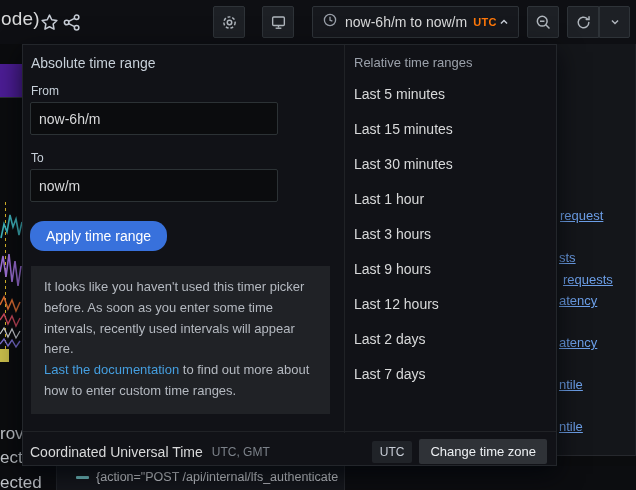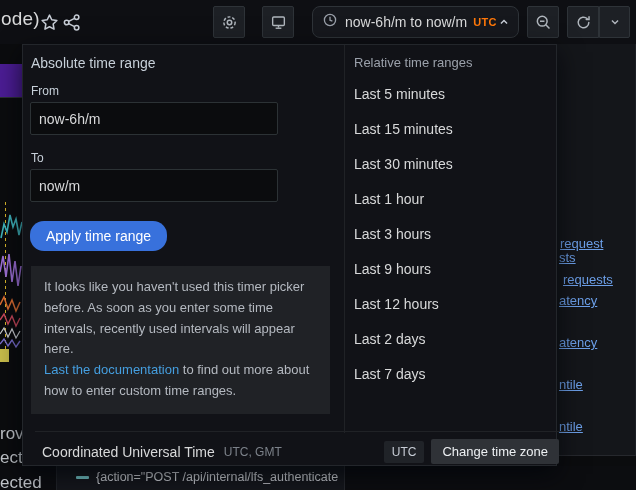--- a/index.html
+++ b/index.html
@@ -15,21 +15,21 @@
   .tb-icon { position:absolute; top:13px; width:19px; height:19px; cursor:pointer; }
   .tb-icon svg { display:block; }
   .tb-btn {
     position:absolute; top:6px; height:32px; width:32px; background:#1d2025;
     border:1px solid #2e3338; border-radius:2px; display:flex; align-items:center;
     justify-content:center; cursor:pointer;
   }
   .tb-btn svg { display:block; }
   .tp-btn {
     position:absolute; top:6px; left:312px; height:32px; width:207px; background:#16181d;
-    border:1px solid #2e3338; border-radius:8px; display:flex; align-items:center;
+    border:1px solid #2e3338; border-radius:2px; display:flex; align-items:center;
     padding:0 9px; cursor:pointer;
   }
   .tp-range { color:#d8d9da; font-size:14px; margin-left:7px; white-space:nowrap; }
   .tp-utc { color:#ff780a; font-size:11px; font-weight:bold; margin-left:6px; letter-spacing:.3px; }
   .tp-chev { margin-left:auto; display:flex; }
   
   .bg-var {
     position:absolute; left:0; top:64px; width:16px; height:34px; background:#4c1d95;
     border-right:1px solid #2c3235; border-bottom:1px solid #2c3235;
     color:#c3c7cc; font-size:12px; padding-top:11px;padding-left:42px;
@@ -67,21 +67,21 @@
     position:absolute; left:8px; top:221px; width:299px; height:148px;
     background:#202226; padding:11px 13px; color:#b4b9c0; font-size:13px; line-height:1.6;
   }
   .info-link { color:#459fe0; cursor:pointer; }
   .rel-col { position:absolute; left:321px; top:0; width:213px; height:388px; border-left:1px solid #202226; }
   .rel-header { position:absolute; left:9px; top:10px; font-size:13px; color:#9ba1ab; }
   .rel-list { position:absolute; left:0; top:32px; width:100%; }
   .rel-item { height:35px; line-height:35px; padding-left:9px; font-size:14px;
     color:#d8d9da; cursor:pointer; }
   .panel-footer {
-    position:absolute; left:12px; bottom:0; width:100%; height:34px; border-top:1px solid #202226;
+    position:absolute; left:0; bottom:0; width:100%; height:34px; border-top:1px solid #202226;
     display:flex; align-items:center; padding:6px 9px 0 7px;
   }
   .tz-name { color:#d8d9da; font-size:14px; }
   .tz-detail { color:#7c828a; font-size:12px; margin-left:9px; }
   .tz-badge { margin-left:auto; background:#202328; color:#c7cdd6; font-size:12px;
     padding:4px 8px; border-radius:2px; }
   .tz-change-btn {
     margin-left:7px; background:#2f3237; color:#edf0f3; border:none; border-radius:2px;
     font-size:13px; font-weight:500; padding:5px 11px;
     font-family:"Liberation Sans", sans-serif; cursor:pointer;
@@ -185,21 +185,21 @@
       <path d="M0 136 L4 130 L8 139 L12 131 L16 140 L20 133" stroke="#cfd2d6" stroke-width="1.2"></path>
       <path d="M0 146 L4 141 L8 148 L12 142 L16 149 L20 143" stroke="#7a6fd0" stroke-width="1.4"></path>
       <rect x="0" y="151" width="9" height="13" fill="#c9bd4b"></rect>
     </svg>
   </span>
 
   <span class="bg-rowlabel" style="left:0; top:424px;">rov</span>
   <span class="bg-rowlabel" style="left:0; top:448px;">ect</span>
 
   <div class="bg-right">
-    <span class="bg-link" style="top:164px; left:3px;margin-top:28px;">request</span>
+    <span class="bg-link" style="top:164px; left:3px;">request</span>
     <span class="bg-link" style="top:206px;">sts</span>
     <span class="bg-link" style="top:228px; left:6px;">requests</span>
     <span class="bg-link" style="top:249px;">atency</span>
     <span class="bg-link" style="top:291px;">atency</span>
     <span class="bg-link" style="top:333px;">ntile</span>
     <span class="bg-link" style="top:375px;">ntile</span>
   </div>
 
   <div class="bg-bottom">
     <span class="bg-rowlabel" style="left:0; top:7px;">ected</span>

